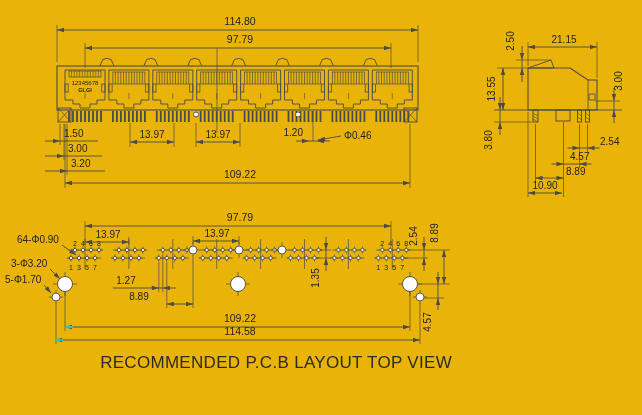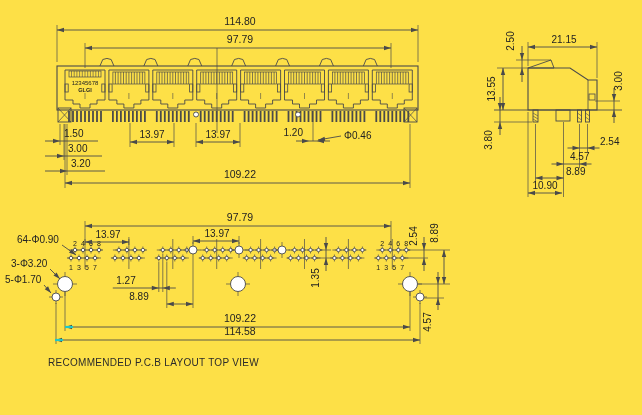--- a/index.html
+++ b/index.html
@@ -1,20 +1,20 @@
 <!DOCTYPE html>
 <html><head>
 <meta charset="utf-8">
 <style>
   html,body{margin:0;padding:0;background:#fff;}
-  #stage{position:relative;width:642px;height:415px;background:#fde047;overflow:hidden;
+  #stage{position:relative;width:642px;height:415px;background:#eab308;overflow:hidden;
          font-family:"Liberation Sans", sans-serif;}
   #drawing{position:absolute;left:0;top:0;}
-  #caption{position:absolute;left:48px;top:356px;width:392px;text-align:left;
-           color:#2b2b2b;font-size:10px;line-height:13px;letter-spacing:.3px;}
+  #caption{position:absolute;left:60px;top:356px;width:392px;text-align:right;
+           color:#2b2b2b;font-size:17px;line-height:13px;letter-spacing:.3px;}
   svg text{font-family:"Liberation Sans", sans-serif;}
 </style>
 </head>
 <body>
 
 <div id="stage">
   <svg id="drawing" width="642" height="415" viewBox="0 0 642 415" xmlns="http://www.w3.org/2000/svg">
     <g id="g-front">
         <rect x="57" y="66" width="361" height="44" stroke="#4a4a4a" stroke-width="1.1" fill="none"></rect>
         <path d="M 99.95 66 L 102.75 59.5 Q 106.95 57.3 111.15 59.5 L 113.95 66" stroke="#4a4a4a" stroke-width="0.9" fill="none"></path>

